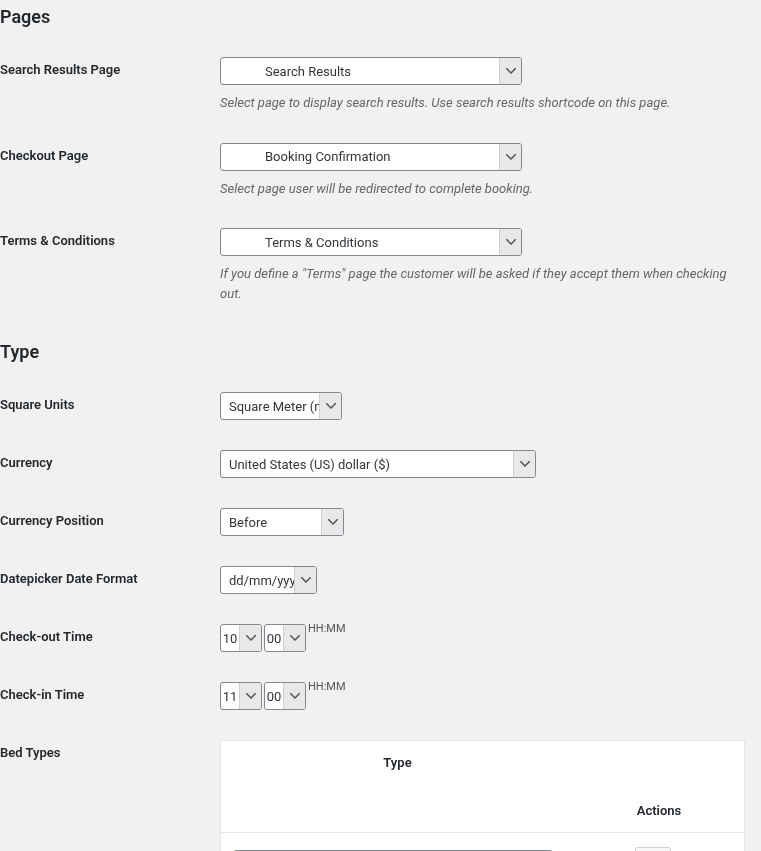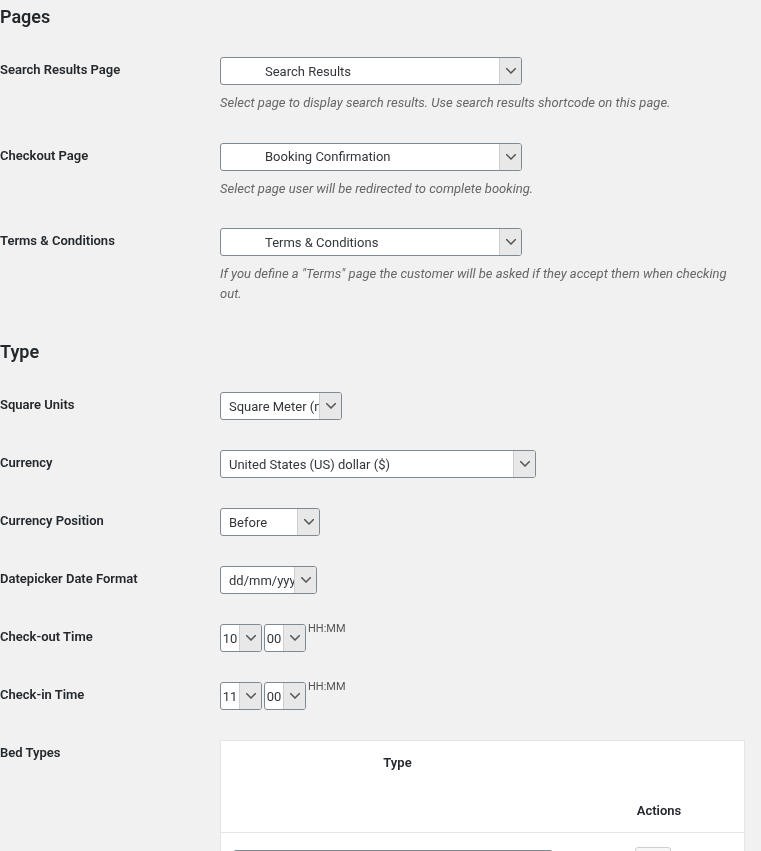--- a/index.html
+++ b/index.html
@@ -72,21 +72,21 @@
   }
   .time-row { display: flex; align-items: center; gap: 2px; }
   .time-lbl {
     font-size: 11px;
     color: #555;
     align-self: flex-start;
     margin-top: -2px;
   }
   .w-250 .select-value { width: 242px; margin-left: 36px; }
   .w-300 .select-value { width: 292px; }
-  .w-120 .select-value { width: 76px; }
+  .w-120 .select-value { width: 100px; }
   .w-40  .select-value { width: 18px; justify-content: center; }
   .w-mid .select-value { width: 98px; }
   .w-date .select-value { width: 73px; }
   .bed-table {
     background: #fff;
     border: 1px solid #e5e5e5;
     width: 525px;
   }
   .bed-head {
     display: flex;

